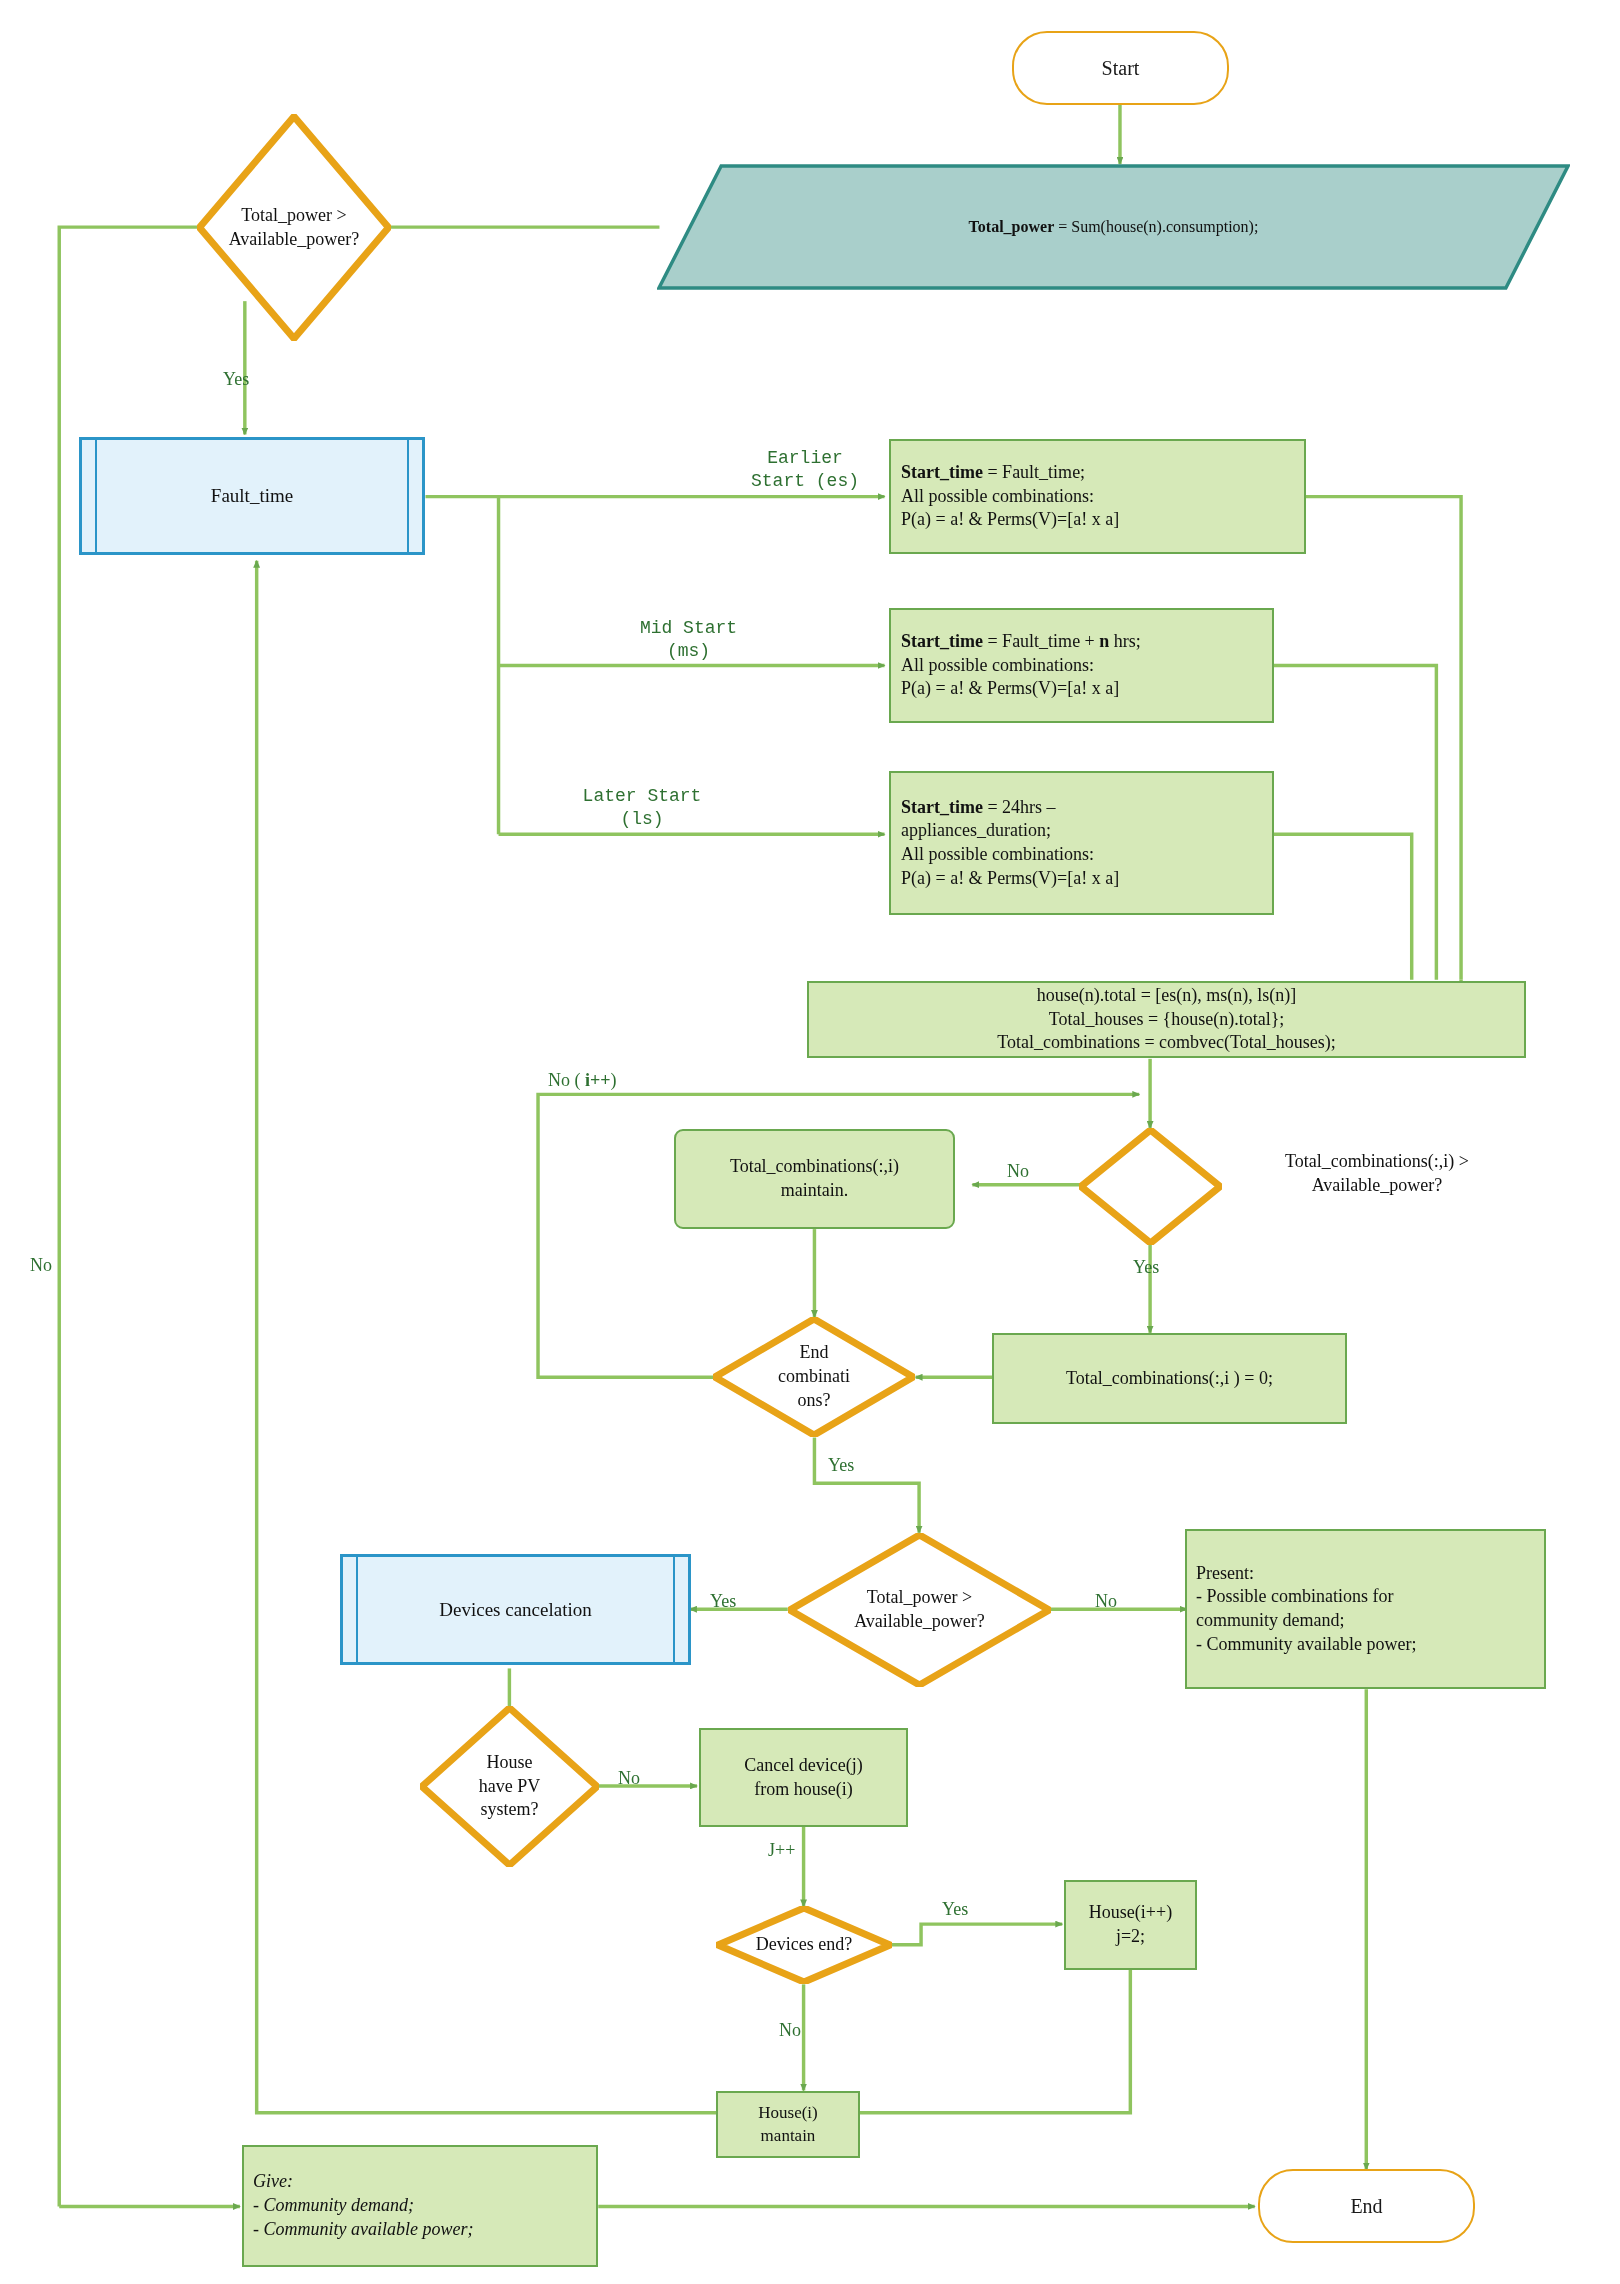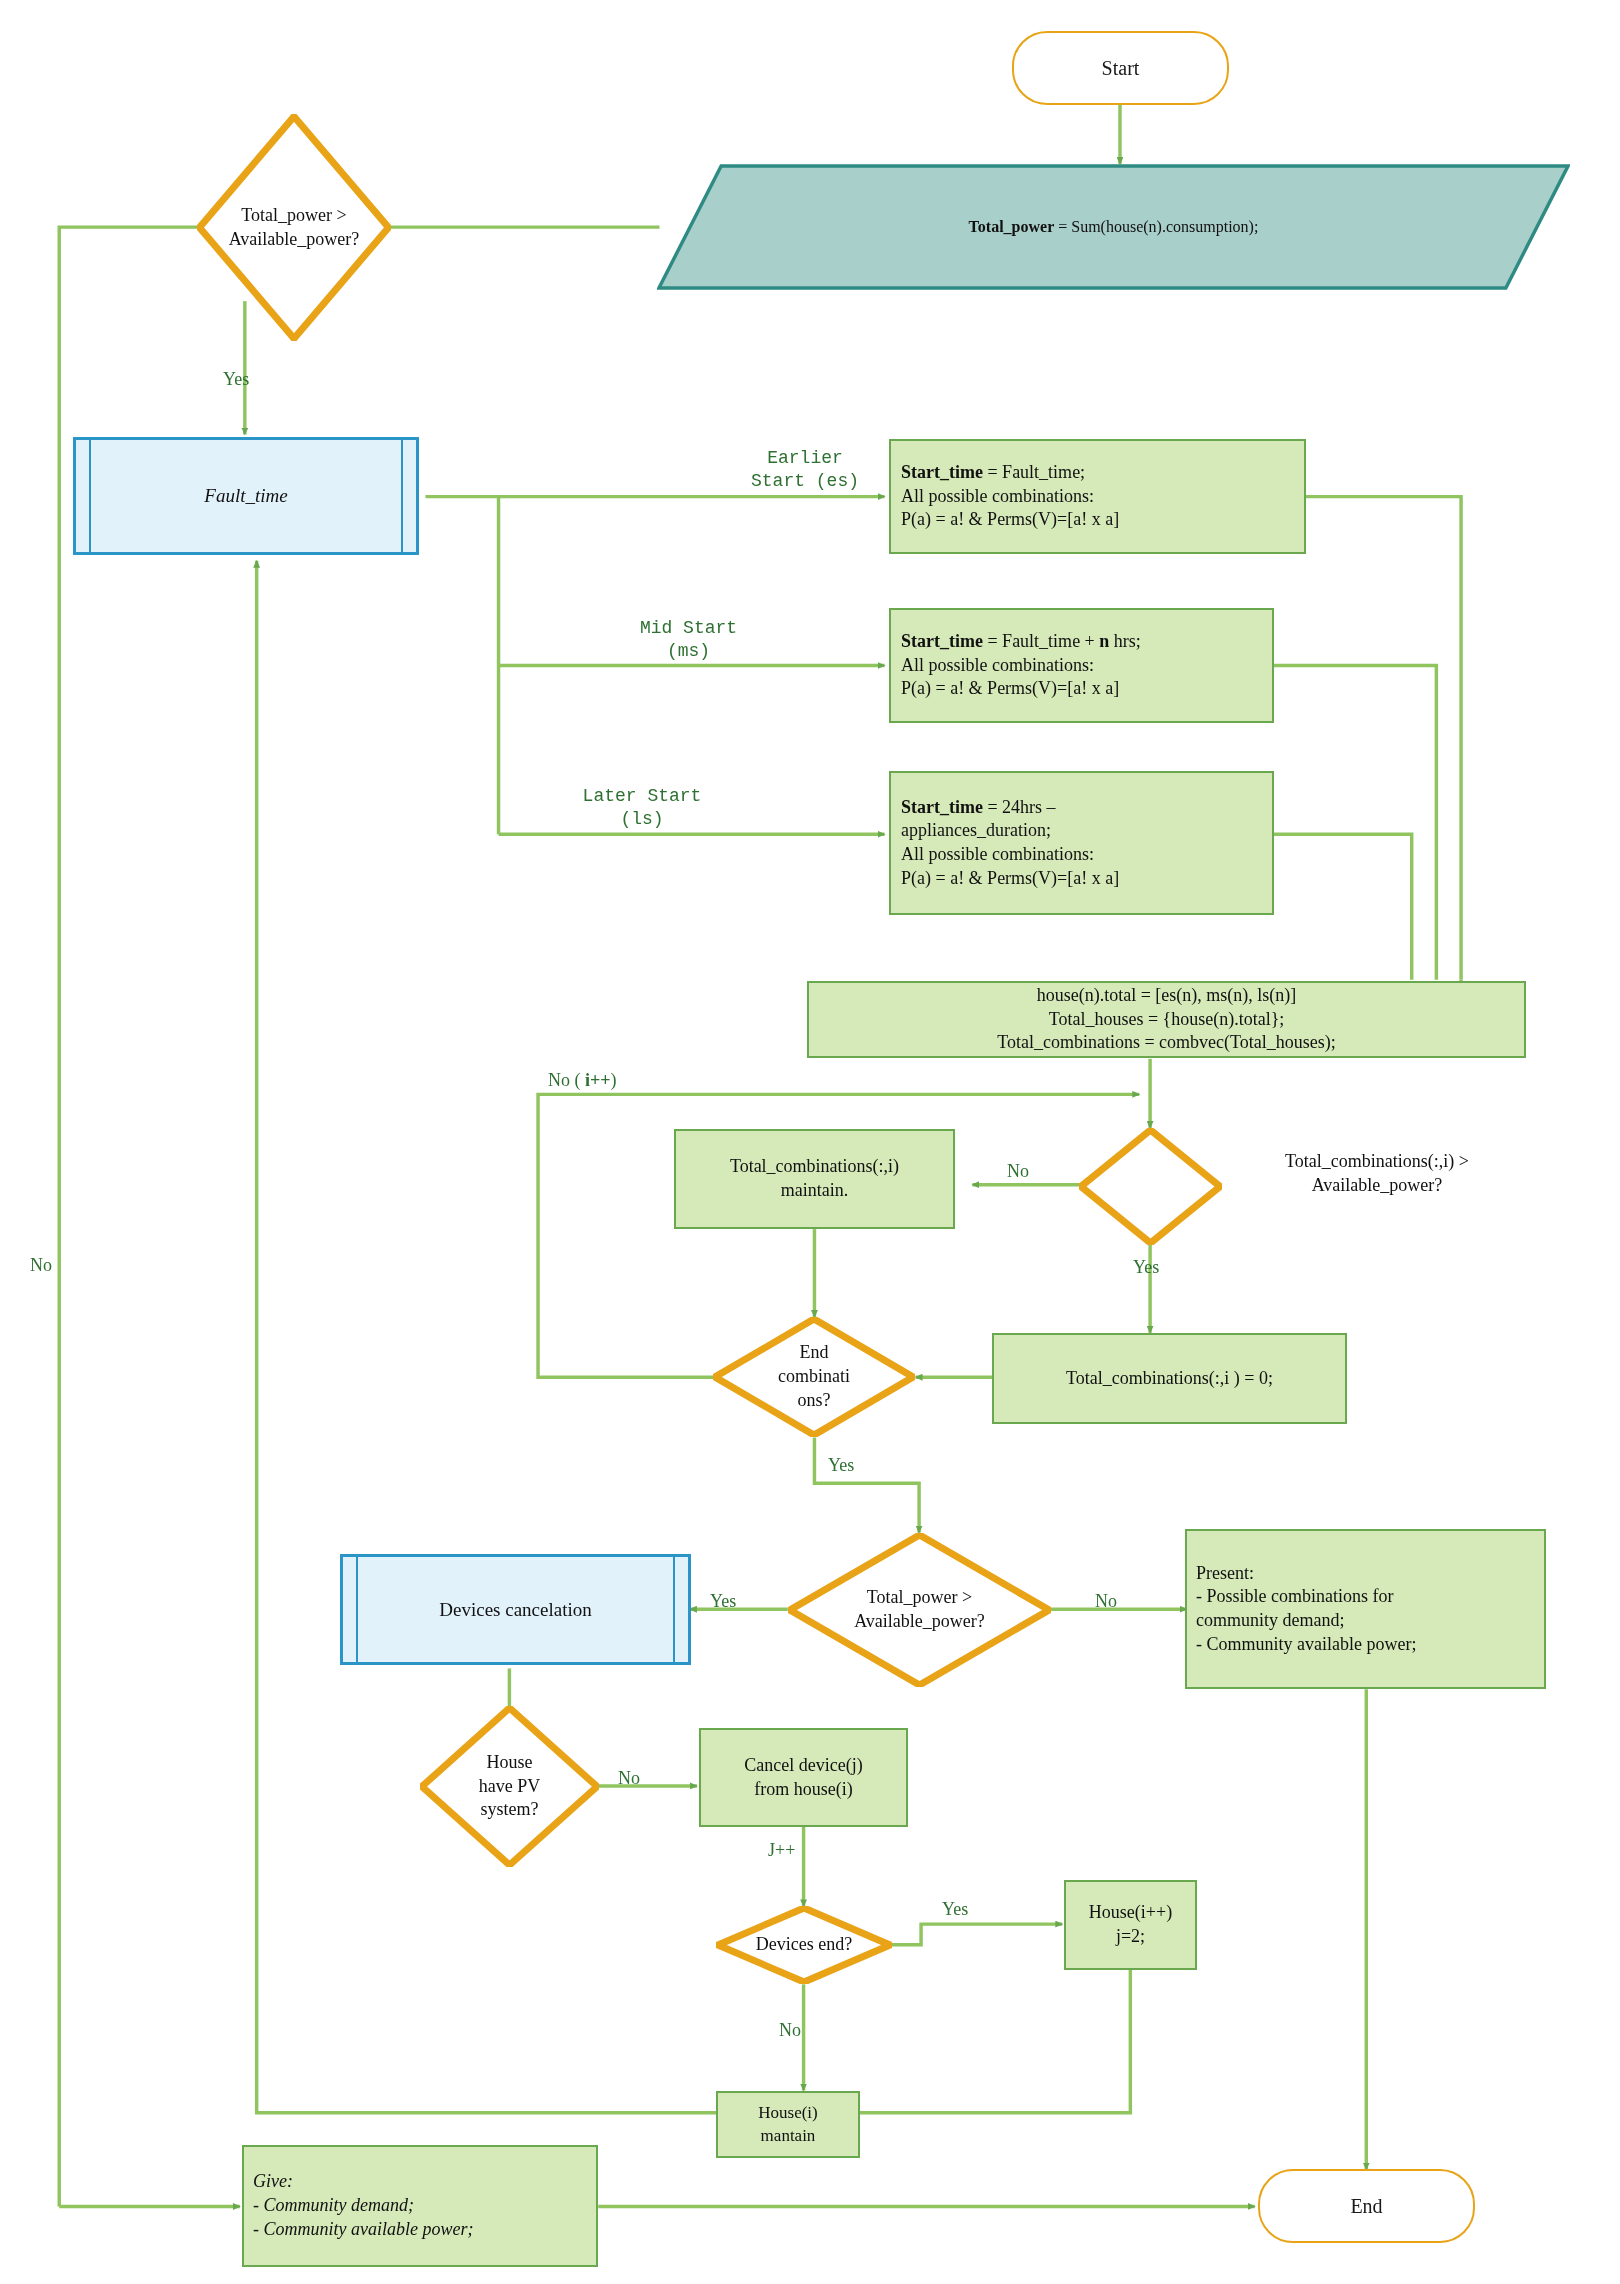--- a/index.html
+++ b/index.html
@@ -148,21 +148,21 @@
     </div>
   </div>
 
   <div class="elabel" style="left:223px;top:368px;">
     <span>Yes</span>
   </div>
   <div class="elabel" style="left:30px;top:1254px;">
     <span>No</span>
   </div>
 
-  <div class="subroutine" style="left:73px;top:437px;width:346px;height:118px;font-style:italic;">
+  <div class="subroutine" style="left:79px;top:437px;width:346px;height:118px;">
     <span class="bar l"></span>
     <span class="bar r"></span>
     <span class="sublabel">Fault_time</span>
   </div>
 
   <div class="elabel ctr" style="left:731px;top:447px;width:148px;">
     <div>Earlier</div>
     <div>Start (es)</div>
   </div>
   <div class="elabel ctr" style="left:607px;top:617px;width:163px;">
@@ -220,21 +220,21 @@
     <div>Total_combinations(:,i) &gt;</div>
     <div>Available_power?</div>
   </div>
   <div class="elabel" style="left:1007px;top:1160px;">
     <span>No</span>
   </div>
   <div class="elabel" style="left:1133px;top:1256px;">
     <span>Yes</span>
   </div>
 
-  <div class="node process center" style="left:674px;top:1129px;width:281px;height:100px;padding:5px 7px;">
+  <div class="node process center" style="left:674px;top:1129px;width:281px;height:100px;padding:5px 7px;border-radius:9px;">
     <span class="txt">
       <span>Total_combinations(:,i)</span><br>
       <span>maintain.</span>
     </span>
   </div>
 
   <div class="node process center" style="left:992px;top:1333px;width:355px;height:91px;padding:5px 7px;">
     <span class="txt">
       <span>Total_combinations(:,i ) = 0;</span>
     </span>

